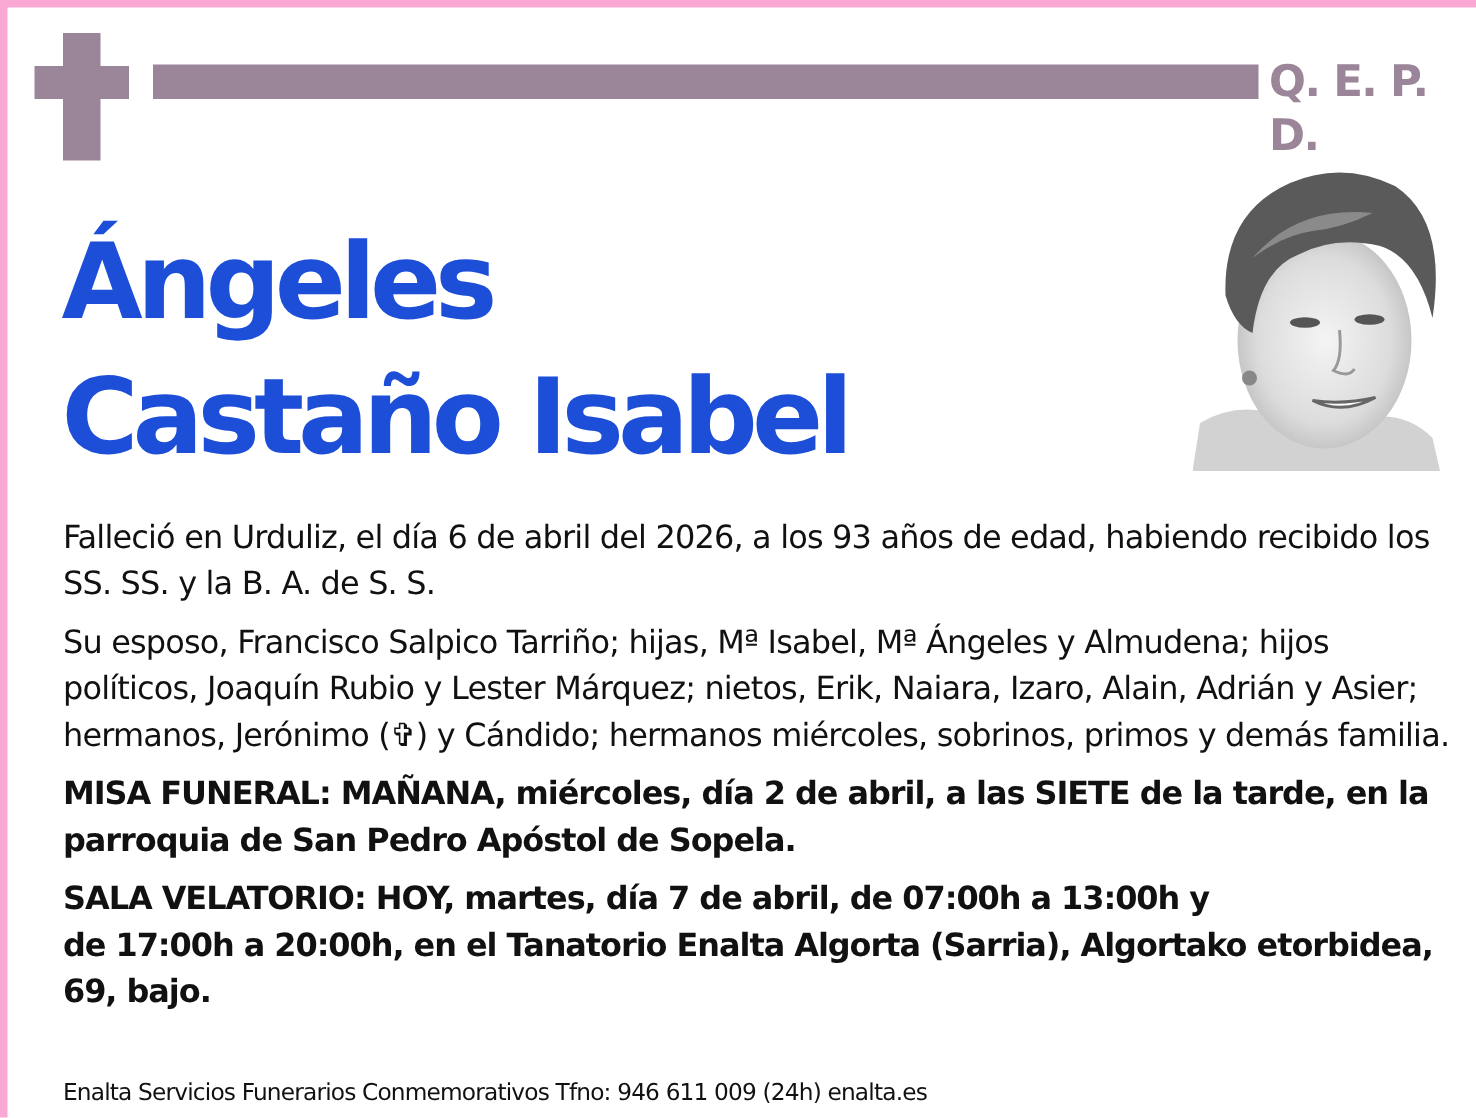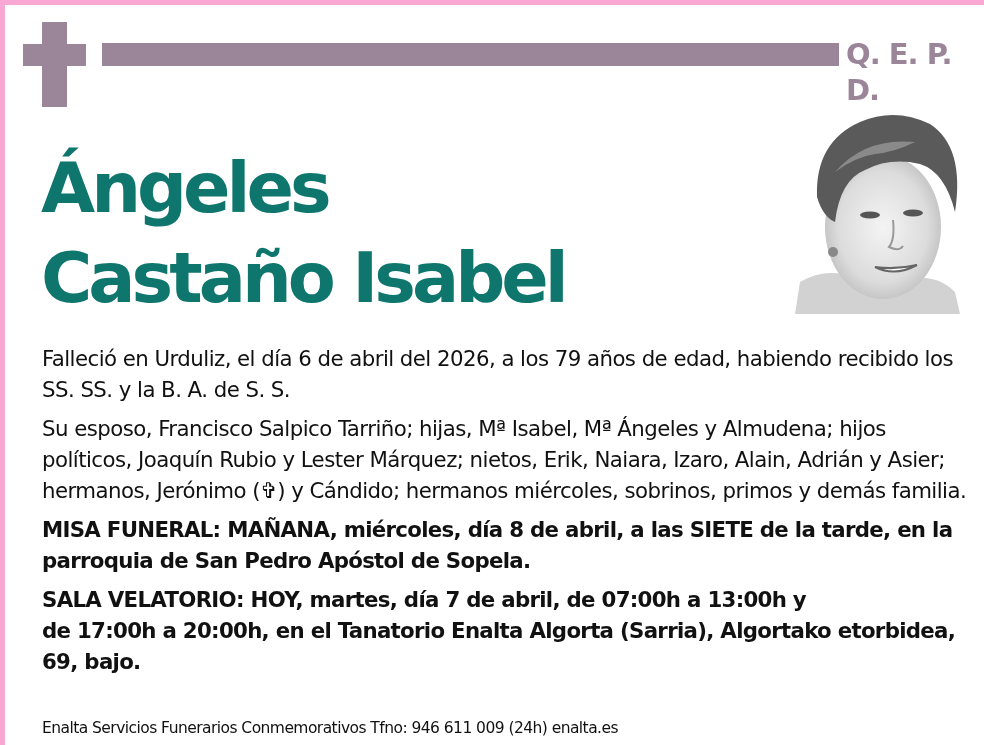--- a/index.html
+++ b/index.html
@@ -18,21 +18,21 @@
   .qepd {
     position: absolute; left: 841px; top: 31px;
     font-family: "DejaVu Sans", sans-serif; font-weight: bold;
     font-size: 29px; letter-spacing: -1px; color: var(--accent);
     line-height: 36px;
   }
   .name {
     position: absolute; left: 36px; top: 138px;
     font-family: "DejaVu Sans", sans-serif; font-weight: bold;
     font-size: 70px; line-height: 90px; letter-spacing: -4px;
-    color: #0f766e; margin: 0;
+    color: #1d4ed8; margin: 0;
   }
   .name span { display: block; }
   .photo {
     position: absolute; left: 790px; top: 97px; width: 170px; height: 212px;
     overflow: hidden; background: #fff;
   }
   .body-text {
     position: absolute; left: 37px; top: 338px; width: 930px;
     font-size: 21.3px; line-height: 31px; letter-spacing: -0.55px;
   }
@@ -74,20 +74,20 @@
       <path d="M40 70 Q70 35 120 40 Q100 50 80 52 Q60 55 40 70 Z" fill="#8a8a8a"></path>
       <ellipse cx="75" cy="113" rx="10" ry="3.5" fill="#555"></ellipse>
       <ellipse cx="118" cy="111" rx="10" ry="3.5" fill="#555"></ellipse>
       <path d="M98 118 Q100 138 94 145 Q104 150 108 144" fill="none" stroke="#999" stroke-width="2"></path>
       <path d="M80 165 Q100 175 122 163 Q100 168 80 165 Z" fill="#fff" stroke="#666" stroke-width="2"></path>
       <circle cx="38" cy="150" r="5" fill="#888"></circle>
     </svg>
   </div>
 
   <div class="body-text">
-    <p>Falleció en Urduliz, el día 6 de abril del 2026, a los 79 años de edad, habiendo recibido los SS. SS. y la B. A. de S. S.</p>
+    <p>Falleció en Urduliz, el día 6 de abril del 2026, a los 93 años de edad, habiendo recibido los SS. SS. y la B. A. de S. S.</p>
     <p><span>Su esposo, Francisco Salpico Tarriño; hijas, Mª Isabel, Mª Ángeles y Almudena; hijos políticos, Joaquín Rubio y Lester Márquez; nietos, Erik, Naiara, Izaro, Alain, Adrián y Asier; hermanos, Jerónimo (</span><span class="mini-cross">✞</span><span>) y Cándido; hermanos miércoles, sobrinos, primos y demás familia.</span></p>
-    <p class="bold">MISA FUNERAL: MAÑANA, miércoles, día 8 de abril, a las SIETE de la tarde, en la parroquia de San Pedro Apóstol de Sopela.</p>
+    <p class="bold">MISA FUNERAL: MAÑANA, miércoles, día 2 de abril, a las SIETE de la tarde, en la parroquia de San Pedro Apóstol de Sopela.</p>
     <p class="bold"><span>SALA VELATORIO: HOY, martes, día 7 de abril, de 07:00h a 13:00h y</span><br><span>de 17:00h a 20:00h, en el Tanatorio Enalta Algorta (Sarria), Algortako etorbidea, 69, bajo.</span></p>
   </div>
 
   <div class="footer">Enalta Servicios Funerarios Conmemorativos Tfno: 946 611 009 (24h) enalta.es</div>
 </div>
 
 </body></html>

